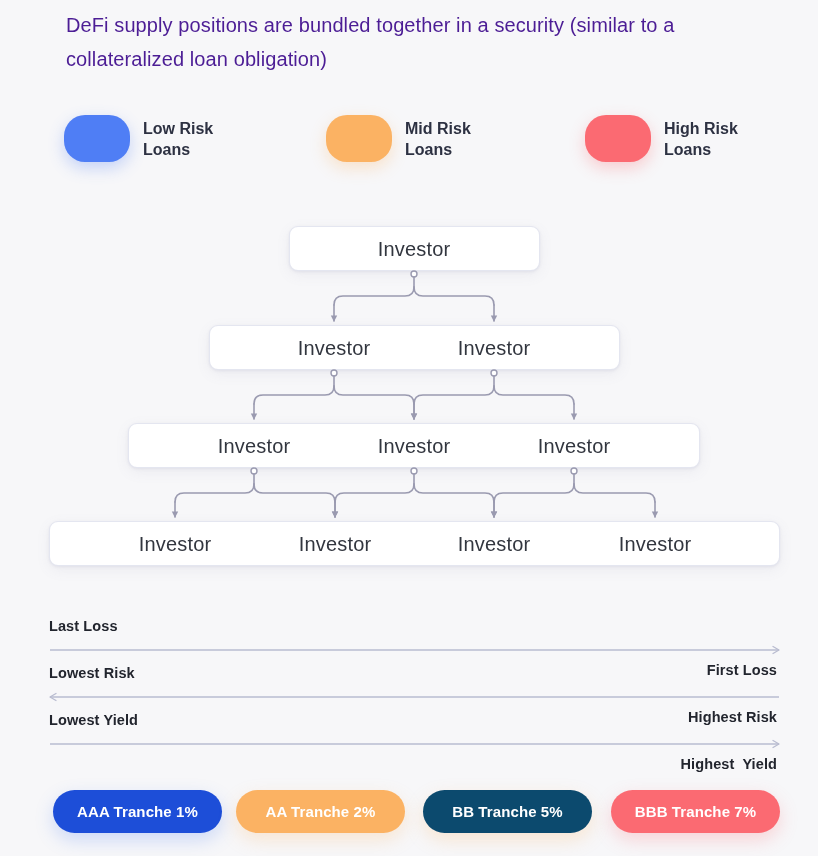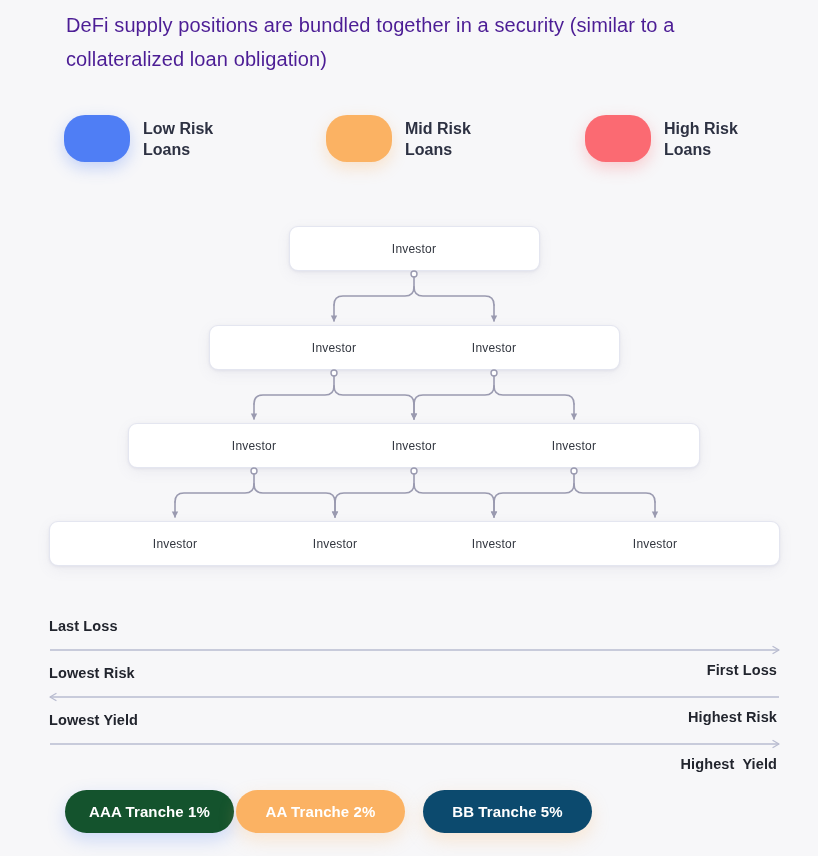--- a/index.html
+++ b/index.html
@@ -69,21 +69,21 @@
   .node-box {
     position: absolute;
     background: #ffffff;
     border-radius: 9px;
     box-shadow: 0 1px 3px rgba(120,125,160,0.13), 0 4px 14px rgba(120,125,160,0.09);
     border: 1px solid rgba(205,210,228,0.55);
     box-sizing: border-box;
   }
   .node-label {
     position: absolute;
-    font-size: 12px;
+    font-size: 20px;
     color: #32363f;
     transform: translate(-50%, -50%);
     white-space: nowrap;
     letter-spacing: 0.2px;
   }
 
   
   .axis-row {
     position: absolute;
     left: 49px;
@@ -238,16 +238,17 @@
       <div class="axis-label left">Lowest Yield</div>
       <div class="axis-label right">Highest  Yield</div>
       <svg class="axis-line" viewBox="0 0 731 10" width="731" height="10">
         <path d="M 1 5 L 730 5" stroke="#b9bcd0" stroke-width="1.3" fill="none"></path>
         <path d="M 724 1.5 L 730 5 L 724 8.5" stroke="#b9bcd0" stroke-width="1.3" fill="none" stroke-linecap="round" stroke-linejoin="round"></path>
       </svg>
     </div>
   </div>
 
 <div id="tranches">
-    <div class="tranche-pill" style="left: 16px; width: 169px; background: #14532d; box-shadow: rgba(79, 126, 245, 0.25) 0px 7px 18px;">AAA Tranche 1%</div>
+    <div class="tranche-pill" style="left: 4px; width: 169px; background: #1d4ed8; box-shadow: rgba(79, 126, 245, 0.25) 0px 7px 18px;">AAA Tranche 1%</div>
     <div class="tranche-pill" style="left: 187px; width: 169px; background: rgb(251, 178, 99); box-shadow: rgba(251, 178, 99, 0.25) 0px 7px 18px;">AA Tranche 2%</div>
     <div class="tranche-pill" style="left: 374px; width: 169px; background: #0c4a6e; box-shadow: rgba(251, 178, 99, 0.25) 0px 7px 18px;">BB Tranche 5%</div>
+    <div class="tranche-pill" style="left: 562px; width: 169px; background: rgb(251, 106, 114); box-shadow: rgba(251, 106, 114, 0.25) 0px 7px 18px;">BBB Tranche 7%</div>
   </div>
 
 </body></html>

